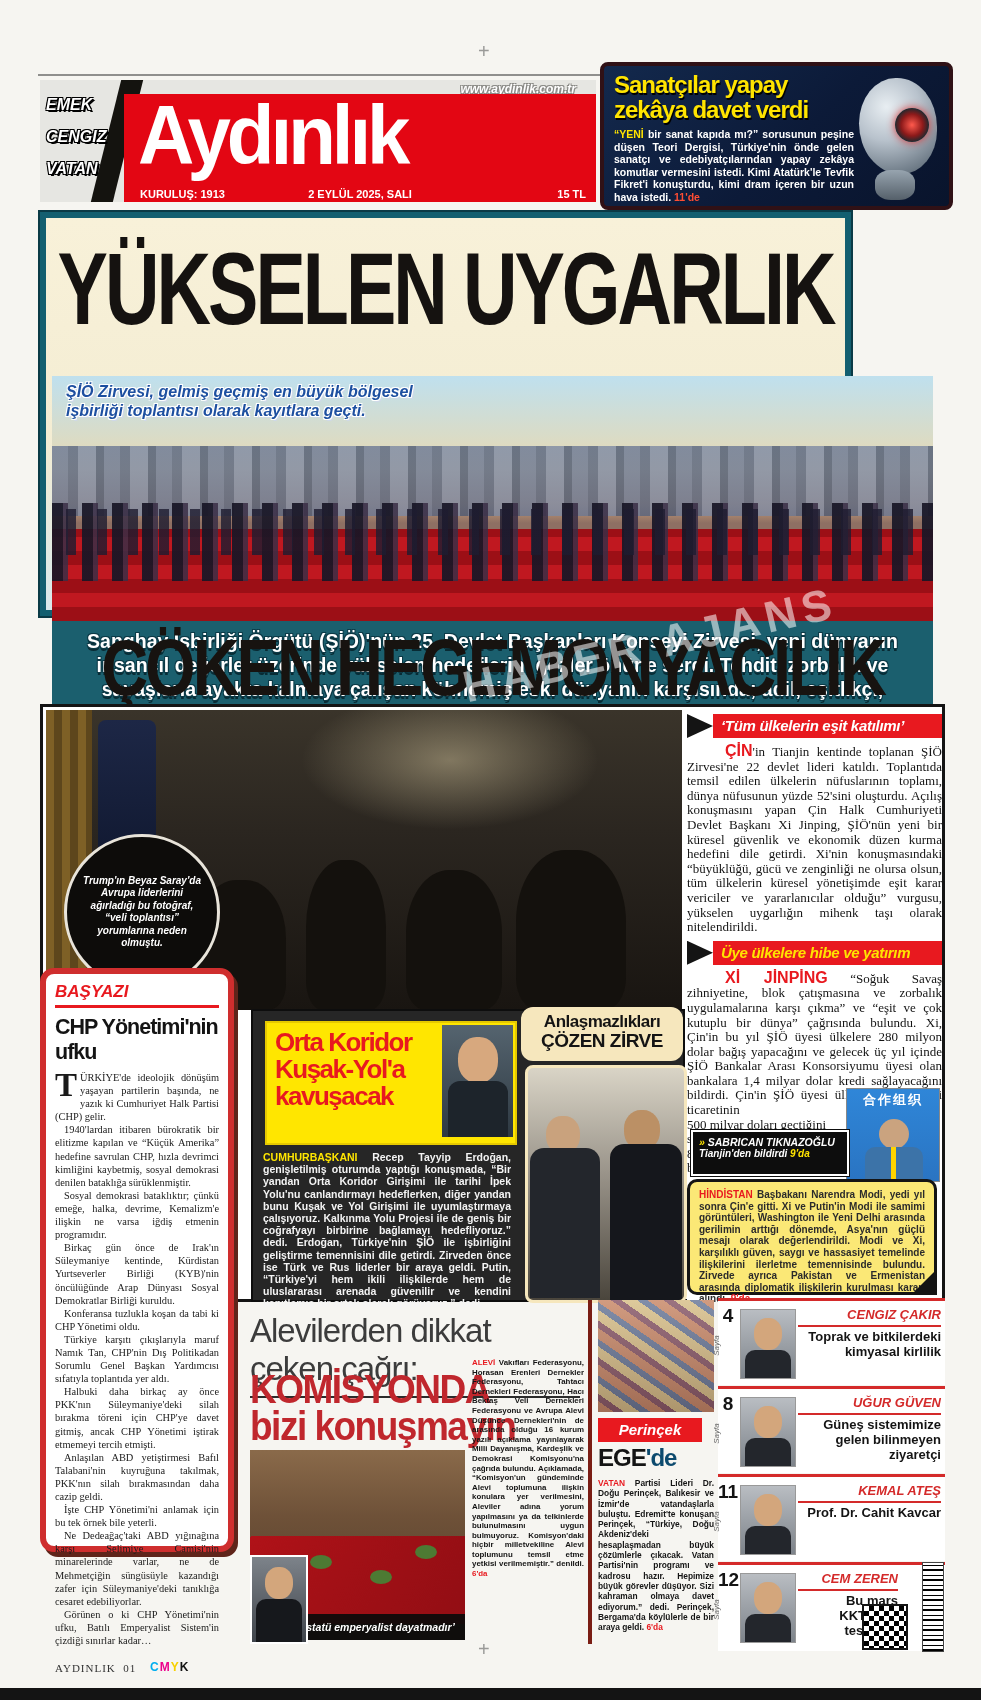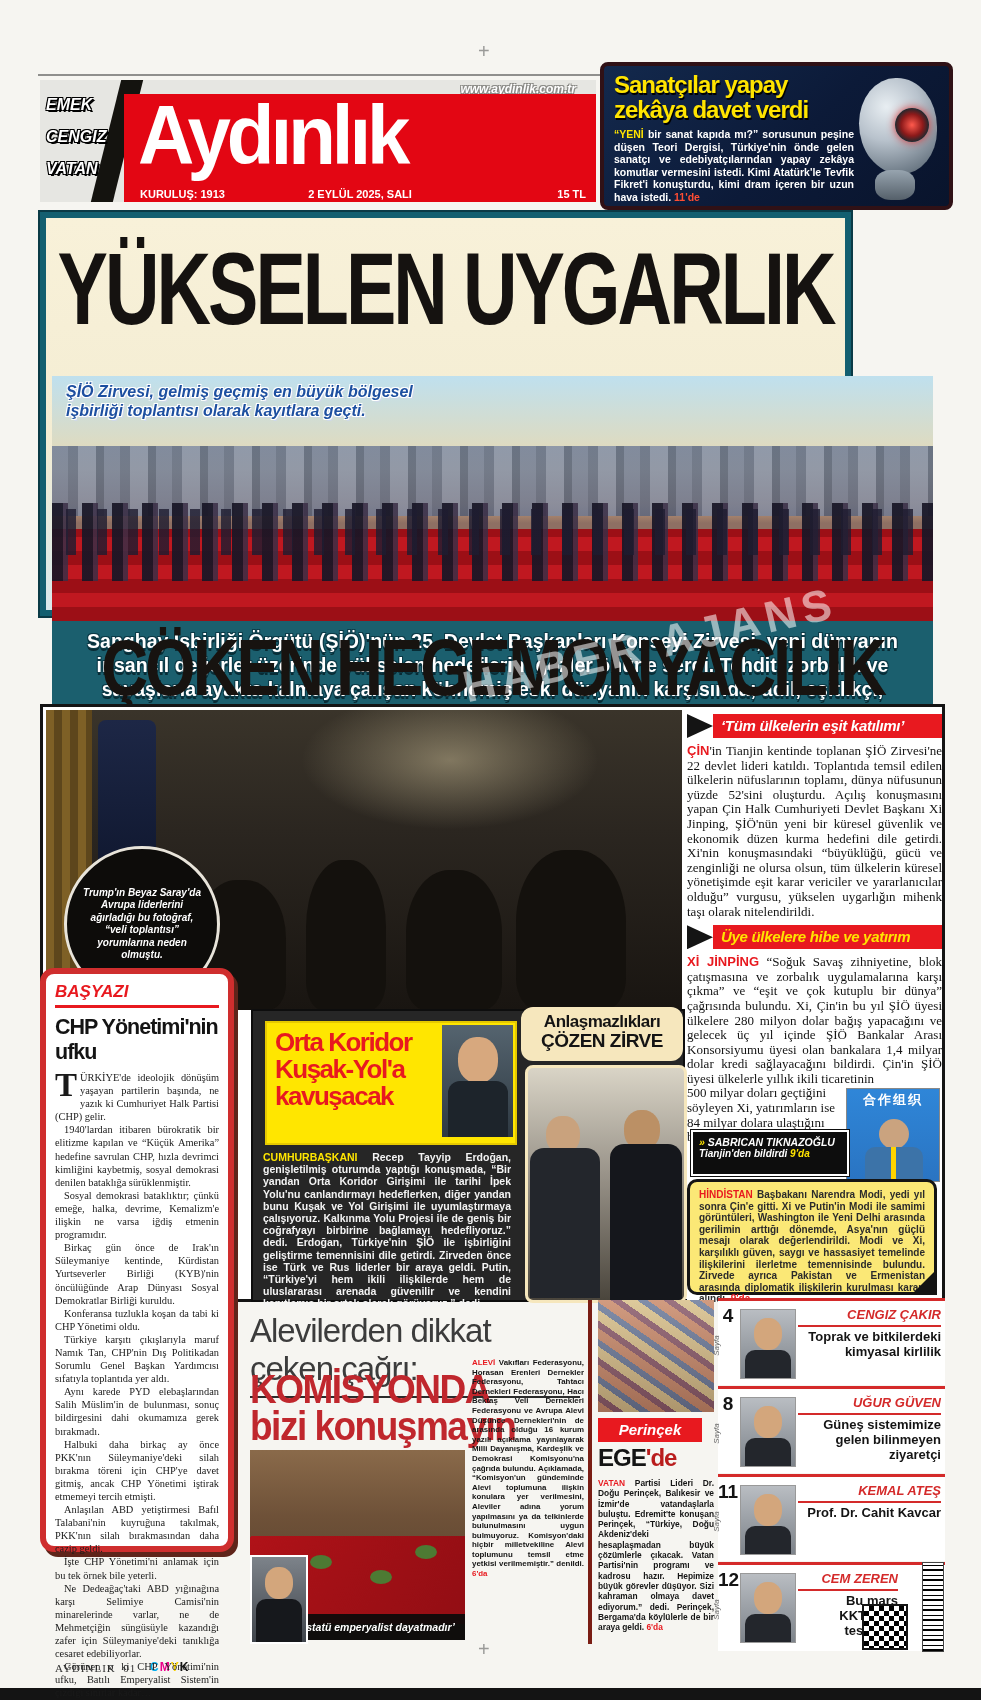--- a/index.html
+++ b/index.html
@@ -72,33 +72,33 @@
   .md-frame{position:absolute;left:40px;top:704px;width:905px;height:598px;border:3px solid #141414;background:#fff;box-sizing:border-box;}
   .md-photo{position:absolute;left:3px;top:3px;width:636px;height:300px;overflow:hidden;
     background:linear-gradient(180deg,#3a342a 0%,#2b2620 40%,#191511 100%);}
   .md-glow{position:absolute;left:40%;top:-20px;width:300px;height:140px;border-radius:50%;
     background:radial-gradient(ellipse,rgba(255,238,190,.38),transparent 70%);}
   .md-curtain{position:absolute;left:0;top:0;width:46px;height:100%;
     background:repeating-linear-gradient(90deg,#7e6026 0 8px,#5d461c 8px 16px);}
   .md-flag{position:absolute;left:52px;top:10px;width:58px;height:150px;border-radius:8px;
     background:linear-gradient(180deg,#1d2746,#101830);}
   .md-sil{position:absolute;background:#14110d;border-radius:45% 45% 20% 20%;}
-  .md-capcircle{position:absolute;left:18px;top:136px;width:150px;height:150px;border-radius:50%;background:#0d0c0a;
+  .md-capcircle{position:absolute;left:18px;top:124px;width:150px;height:150px;border-radius:50%;background:#0d0c0a;
     border:3px solid #e8e4da;display:flex;align-items:center;justify-content:center;text-align:center;}
   .md-captext{width:124px;color:#fff;font-weight:700;font-style:italic;font-size:10px;line-height:12.5px;}
 
   
   .rc{position:absolute;left:644px;top:3px;width:255px;height:592px;background:#fff;}
   .ck{position:relative;display:flex;align-items:stretch;height:24px;margin:4px 0 6px 0;}
   .ck-arrow{width:26px;background:#141414;clip-path:polygon(0 0,100% 50%,0 100%);}
   .ck-band{flex:1;background:#e8191f;color:#fff;font-weight:900;font-style:italic;font-size:15px;line-height:24px;
     padding-left:8px;letter-spacing:-0.3px;}
   .ck-yellow{color:#ffe400;}
   .rc-body{color:#141414;font-size:13px;line-height:14.6px;}
-  .rc-lead{color:#e8191f;font-weight:900;font-family:"Liberation Sans",sans-serif;font-size:13px;}
+  .rc-lead{color:#e8191f;font-weight:900;font-family:"Liberation Sans",sans-serif;font-size:16px;margin-left:38px;}
   .rc-narrow{width:158px;}
   .rc-photo{position:absolute;right:2px;top:378px;width:92px;height:92px;overflow:hidden;border:1px solid #888;
     background:linear-gradient(180deg,#2f86d8 0%,#2a74c2 100%);}
   .rc-photo .zh{position:absolute;left:0;top:2px;width:100%;text-align:center;color:#fff;font-weight:700;font-size:13px;letter-spacing:2px;}
   .rc-head{position:absolute;left:32px;top:30px;width:30px;height:30px;border-radius:50%;background:#caa37f;}
   .rc-torso{position:absolute;left:18px;top:58px;width:58px;height:40px;border-radius:10px 10px 0 0;background:#3c73a8;}
   .rc-lanyard{position:absolute;left:44px;top:58px;width:5px;height:34px;background:#ffd400;}
   .rep-box{position:absolute;left:4px;top:420px;width:158px;height:46px;background:#0d0d0d;border:2px solid #fff;
     outline:1px solid #0d0d0d;padding:4px 6px;box-sizing:border-box;}
   .rep-l1{color:#fff;font-weight:900;font-style:italic;font-size:10.5px;white-space:nowrap;}
@@ -162,21 +162,21 @@
     font-weight:700;font-size:7.9px;line-height:9.6px;text-align:justify;}
   .al-lead{color:#e8191f;font-weight:900;}
   .al-page{color:#e8191f;font-weight:900;}
   .bt-vrule{position:absolute;left:588px;top:1300px;width:4px;height:344px;background:#7a1d14;}
   .pe-photo{position:absolute;left:598px;top:1300px;width:116px;height:112px;overflow:hidden;
     background:repeating-linear-gradient(35deg,#c98a6a 0 9px,#8a5a6a 9px 15px,#d8c08a 15px 24px,#6a7a9a 24px 30px);}
   .pe-photo::after{content:"";position:absolute;inset:0;background:linear-gradient(180deg,rgba(255,255,255,.15),rgba(40,20,20,.25));}
   .pe-band{position:absolute;left:598px;top:1418px;width:104px;height:24px;background:#e8191f;color:#fff;font-weight:900;
     font-style:italic;font-size:15px;line-height:24px;text-align:center;}
   .pe-big{position:absolute;left:598px;top:1444px;color:#141414;font-weight:900;font-size:24px;letter-spacing:-1px;}
-  .pe-suffix{color:#b91c1c;}
+  .pe-suffix{color:#0c4a6e;}
   .pe-body{position:absolute;left:598px;top:1478px;width:116px;height:166px;overflow:hidden;color:#141414;font-weight:700;
     font-size:8.4px;line-height:10.3px;text-align:justify;}
   .pe-lead{color:#e8191f;font-weight:900;}
   .pe-page{color:#e8191f;font-weight:900;}
 
   
   .cl-row{position:absolute;left:718px;width:227px;height:84px;background:#fff;border-top:3px solid #d42a2a;}
   .cl-num{position:absolute;left:0;top:4px;width:20px;text-align:center;color:#141414;font-weight:900;font-size:19px;}
   .cl-sayfa{position:absolute;left:-12px;top:40px;color:#6a6a6a;font-size:8px;font-style:italic;transform:rotate(-90deg);}
   .cl-port{position:absolute;left:22px;top:8px;width:54px;height:68px;overflow:hidden;border:1px solid #999;
@@ -338,21 +338,20 @@
   <div class="by">
     <div class="by-label">BAŞYAZI</div>
     <div class="by-title">CHP Yönetimi'nin ufku</div>
     <div class="by-body serif">
       <p class="first jt"><span class="by-drop">T</span><span>ÜRKİYE'de ideolojik dönüşüm yaşayan partilerin başında, ne yazık ki Cumhuriyet Halk Partisi (CHP) gelir.</span></p>
       <p class="jt">1940'lardan itibaren bürokratik bir elitizme kapılan ve “Küçük Amerika” hedefine savrulan CHP, hızla devrimci kimliğini kaybetmiş, sosyal demokrasi denilen bataklığa sürüklenmiştir.</p>
       <p class="jt">Sosyal demokrasi bataklıktır; çünkü emeğe, halka, devrime, Kemalizm'e ilişkin ne varsa iğdiş etmenin programıdır.</p>
       <p class="jt">Birkaç gün önce de Irak'ın Süleymaniye kentinde, Kürdistan Yurtseverler Birliği (KYB)'nin öncülüğünde Arap Dünyası Sosyal Demokratlar Birliği kuruldu.</p>
       <p class="jt">Konferansa tuzlukla koşan da tabi ki CHP Yönetimi oldu.</p>
       <p class="jt">Türkiye karşıtı çıkışlarıyla maruf Namık Tan, CHP'nin Dış Politikadan Sorumlu Genel Başkan Yardımcısı sıfatıyla toplantıda yer aldı.</p>
-      <p class="jt">Aynı karede PYD elebaşlarından Salih Müslim'in de bulunması, sonuç bildirgesini dahi okumamıza gerek bırakmadı.</p>
       <p class="jt">Halbuki daha birkaç ay önce PKK'nın Süleymaniye'deki silah bırakma töreni için CHP'ye davet gitmiş, ancak CHP Yönetimi iştirak etmemeyi tercih etmişti.</p>
       <p class="jt">Anlaşılan ABD yetiştirmesi Bafıl Talabani'nin kuyruğuna takılmak, PKK'nın silah bırakmasından daha cazip geldi.</p>
       <p class="jt">İşte CHP Yönetimi'ni anlamak için bu tek örnek bile yeterli.</p>
       <p class="jt">Ne Dedeağaç'taki ABD yığınağına karşı Selimiye Camisi'nin minarelerinde varlar, ne de Mehmetçiğin süngüsüyle kazandığı zafer için Süleymaniye'deki tanıklığa cesaret edebiliyorlar.</p>
       <p class="jt">Görünen o ki CHP Yönetimi'nin ufku, Batılı Emperyalist Sistem'in çizdiği sınırlar kadar…</p>
     </div>
 
   </div>
 
   <div class="bt-h1">Alevilerden dikkat çeken çağrı:</div>

